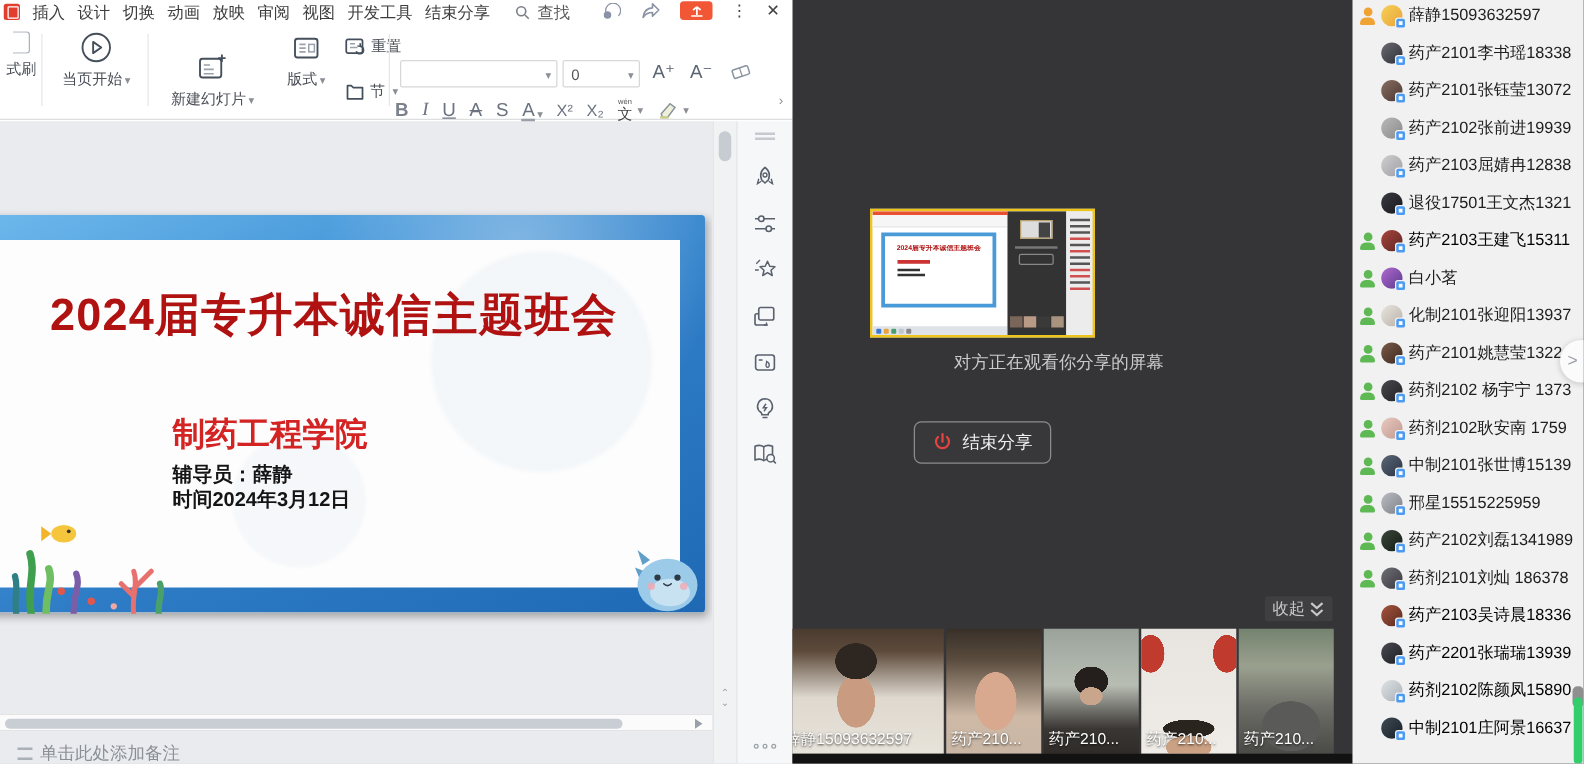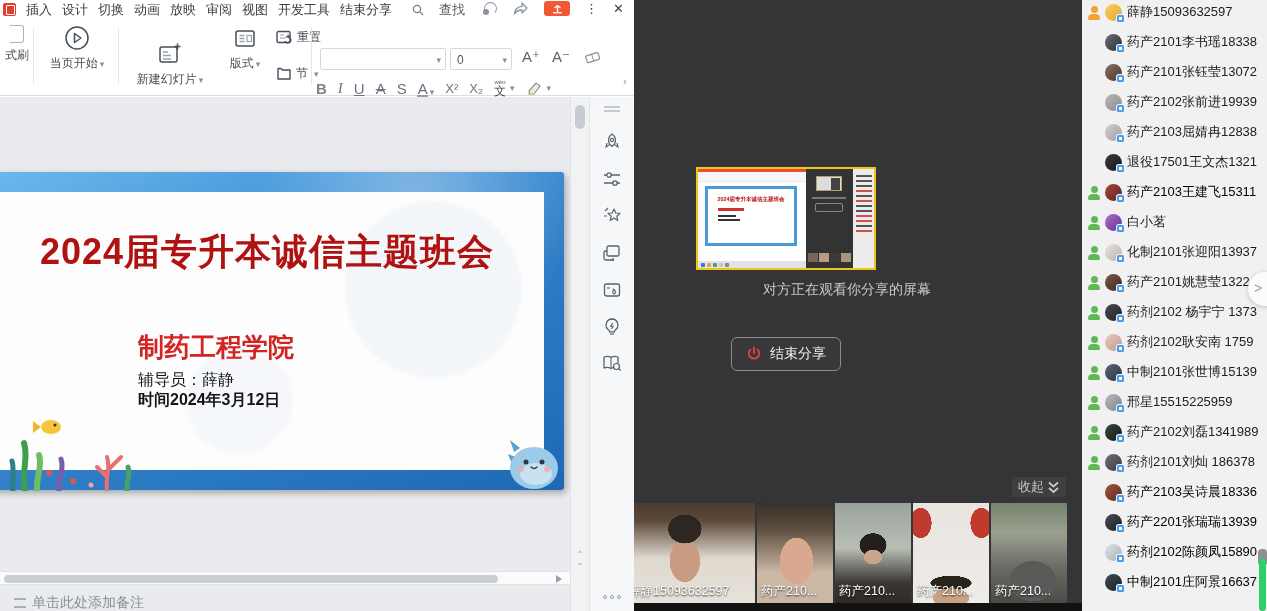--- a/index.html
+++ b/index.html
@@ -5,21 +5,21 @@
   html,body{margin:0;padding:0;background:#888;}
   *{box-sizing:border-box;font-family:"Liberation Sans","DejaVu Sans",sans-serif;}
   .screen{position:relative;width:1267px;height:611px;overflow:hidden;background:#fff;}
 
   
   .wps{position:absolute;left:0;top:0;width:634px;height:611px;background:#fff;}
   .menubar{position:absolute;left:0;top:0;width:100%;height:19px;display:flex;align-items:center;gap:10px;padding-left:3px;font-size:13px;color:#3d3d3d;background:#fff;}
   .app-icon{width:13px;height:13px;background:#E23E2F;border-radius:2px;position:relative;flex:none;}
   .app-icon::after{content:"";position:absolute;left:3px;top:2px;width:7px;height:8px;border:1px solid #fff;border-radius:1px;}
   .menu-item{cursor:default;white-space:nowrap;}
-  .menu-search{display:flex;align-items:center;gap:15px;color:#5a5a5a;margin-left:10px;}
+  .menu-search{display:flex;align-items:center;gap:6px;color:#5a5a5a;margin-left:10px;}
   .win-icons{position:absolute;top:0;right:10px;height:17px;display:flex;align-items:center;gap:15px;}
   .sync-ic{width:15px;height:13px;position:relative;}
   .sync-ic::before{content:"";position:absolute;left:1px;top:0;width:11px;height:11px;border:1.5px solid #8a93a6;border-radius:50%;border-bottom-color:transparent;}
   .sync-ic::after{content:"";position:absolute;left:0;bottom:0;width:6px;height:6px;background:#8a93a6;border-radius:50%;}
   .share-btn{width:26px;height:15px;background:#F25735;border-radius:3px;display:flex;align-items:center;justify-content:center;}
   .glyph{color:#444;font-size:13px;line-height:1;}
   .ribbon{position:absolute;left:0;top:19px;width:100%;height:77px;background:#fff;border-bottom:1px solid #dcdee0;}
   .rgroup{position:absolute;text-align:center;color:#4a4f57;}
   .rlabel{font-size:12px;color:#4a4f57;margin-top:4px;white-space:nowrap;}
   .caret{font-size:9px;color:#8a8f96;margin-left:2px;}
@@ -53,21 +53,21 @@
   .canvas{position:absolute;left:0;top:97px;width:570px;height:514px;background:#E9EBEE;overflow:hidden;}
   .slide{position:absolute;left:-30px;top:75px;width:594px;height:318px;padding:20px;border-radius:3px;
     background:radial-gradient(circle at 75% 10%,rgba(255,255,255,.35),rgba(255,255,255,0) 30%),
                linear-gradient(155deg,#6fb9ec 0%,#4798da 30%,#2e7cc6 60%,#1f69b4 100%);
     box-shadow:2px 3px 7px rgba(0,0,0,.3);}
   .slide-inner{position:relative;width:100%;height:100%;background:
     radial-gradient(circle at 80% 35%,rgba(120,160,200,.07) 18%,rgba(0,0,0,0) 19%),
     radial-gradient(circle at 45% 75%,rgba(120,160,200,.06) 14%,rgba(0,0,0,0) 15%),#fdfdfd;}
   .s-title{position:absolute;left:0;right:0;top:36px;text-align:center;font-size:36px;font-weight:bold;color:#B01111;letter-spacing:1px;white-space:nowrap;}
   .s-sub{position:absolute;left:148px;top:138px;font-size:26px;font-weight:bold;color:#D42323;}
-  .s-line1{position:absolute;left:148px;top:178px;font-size:16px;font-weight:normal;color:#151515;}
+  .s-line1{position:absolute;left:148px;top:178px;font-size:16px;font-weight:bold;color:#151515;}
   .s-line2{position:absolute;left:148px;top:198px;font-size:16px;font-weight:bold;color:#151515;}
   .decor-coral{position:absolute;left:3px;top:318px;width:132px;height:76px;}
   .decor-fish{position:absolute;left:506px;top:341px;width:54px;height:52px;}
   .hscroll{position:absolute;left:0;top:474px;width:570px;height:14px;background:#FBFBFC;border-top:1px solid #e3e3e5;border-bottom:1px solid #e3e3e5;}
   .hthumb{position:absolute;left:4px;top:3px;width:494px;height:8px;border-radius:4px;background:#C9CED5;}
   .harrow{position:absolute;left:556px;top:3px;width:0;height:0;border:4px solid transparent;border-left:6px solid #9aa0a8;}
   .notes{position:absolute;left:14px;top:497px;display:flex;align-items:center;gap:6px;color:#8b9097;font-size:14px;}
   .notes-ic{width:12px;height:10px;border-top:2px solid #aab0b8;border-bottom:2px solid #aab0b8;}
   
   .vstrip{position:absolute;left:570px;top:97px;width:19px;height:514px;background:#F1F2F4;border-left:1px solid #e1e2e4;}

